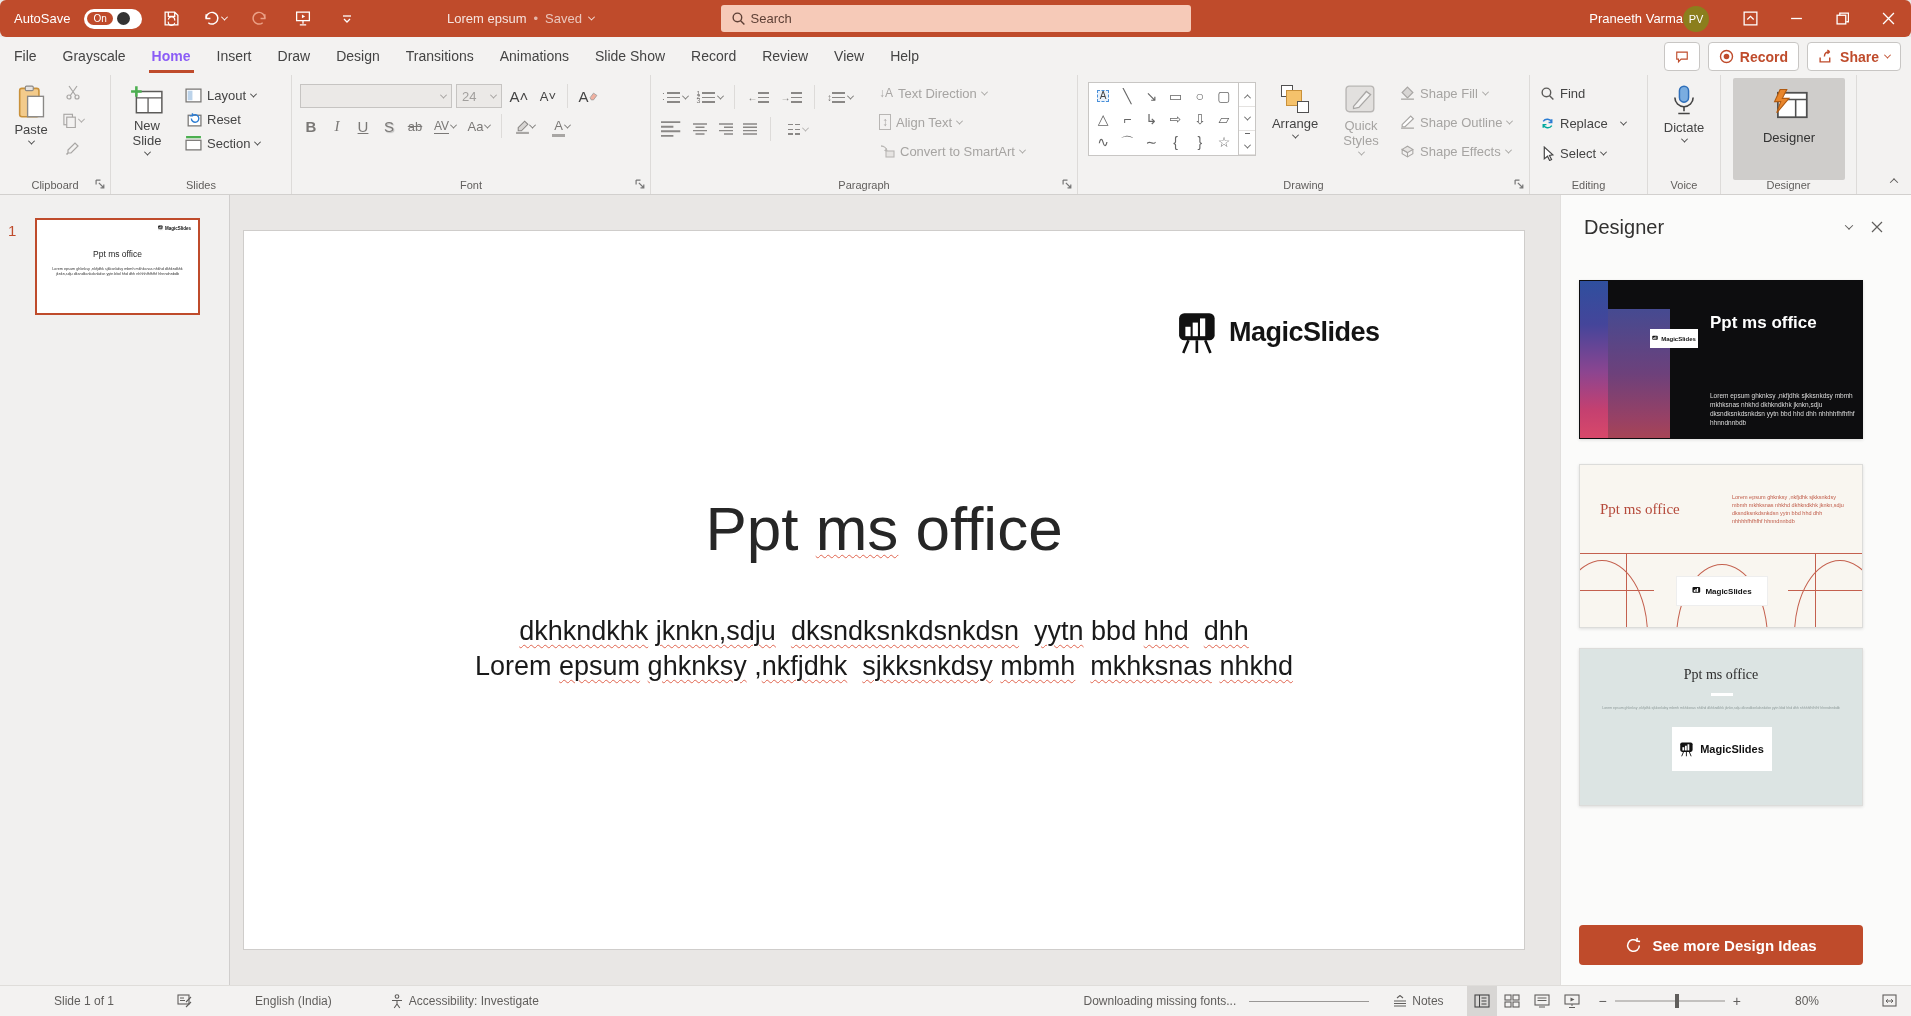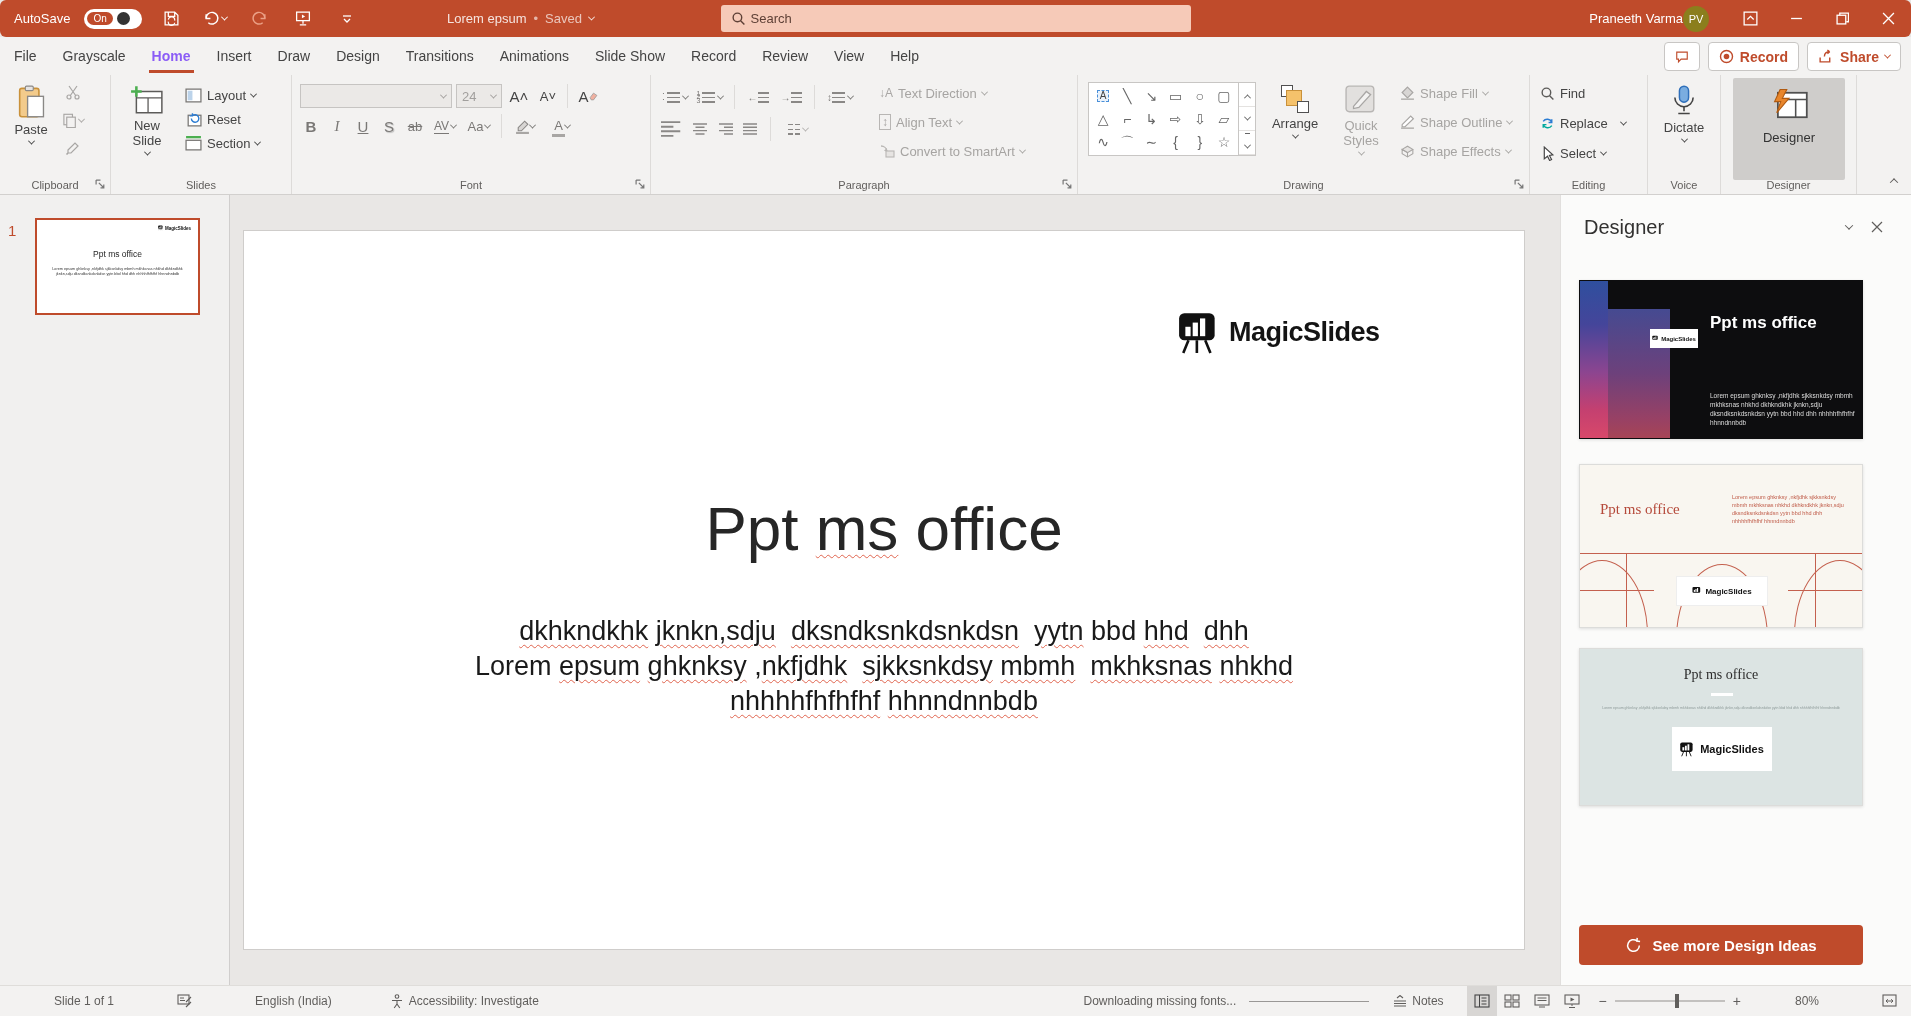--- a/index.html
+++ b/index.html
@@ -646,21 +646,20 @@
             <rect x="13" y="13" width="5" height="13" fill="#fff"></rect>
             <rect x="20" y="9" width="5" height="17" fill="#fff"></rect>
             <path d="M9 30 L4 42 M25 30 L30 42 M17 30 V42" stroke="#111" stroke-width="2.5"></path>
           </svg>
         <span class="lg-txt">MagicSlides</span>
       </div>
       <div id="slide-title"><span>Ppt </span><span class="sq">ms</span><span> office</span></div>
       <div id="slide-body">
           <div class="body-line"><span class="sq">dkhkndkhk</span><span> </span><span class="sq">jknkn,sdju</span><span>  </span><span class="sq">dksndksnkdsnkdsn</span><span>  </span><span class="sq">yytn</span><span> bbd </span><span class="sq">hhd</span><span>  </span><span class="sq">dhh</span></div>
           <div class="body-line"><span>Lorem </span><span class="sq">epsum</span><span> </span><span class="sq">ghknksy</span><span> ,</span><span class="sq">nkfjdhk</span><span>  </span><span class="sq">sjkksnkdsy</span><span> </span><span class="sq">mbmh</span><span>  </span><span class="sq">mkhksnas</span><span> </span><span class="sq">nhkhd</span></div>
-          <div class="body-line"><span class="sq">nhhhhfhfhfhf</span><span> </span><span class="sq">hhnndnnbdb</span></div>
         </div>
     </div>
   </div>
 
   <div id="designer-panel">
     <div class="dp-header">
       <span class="dp-title">Designer</span>
       <span class="dp-hbtn">
           <span class="cv"></span>
         </span>

